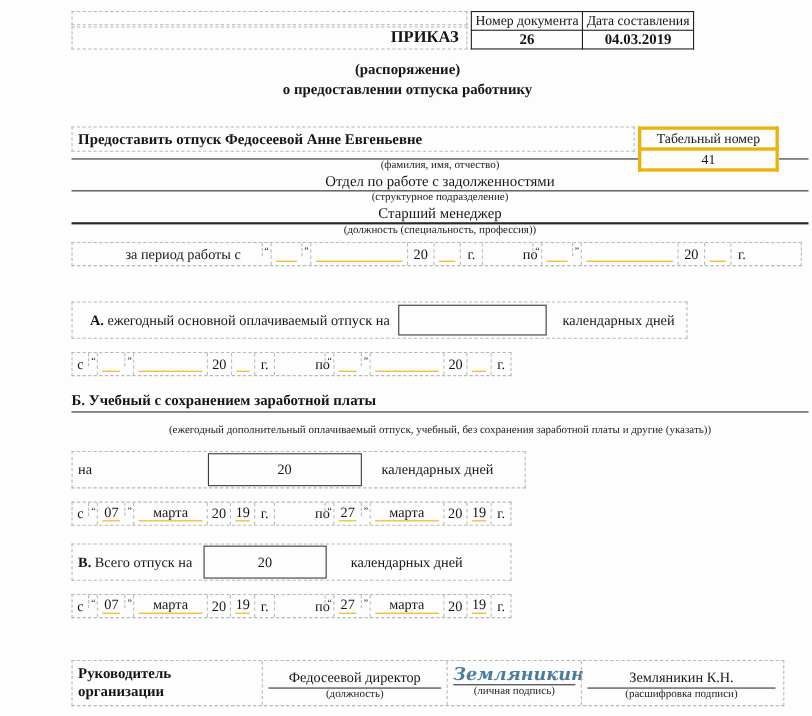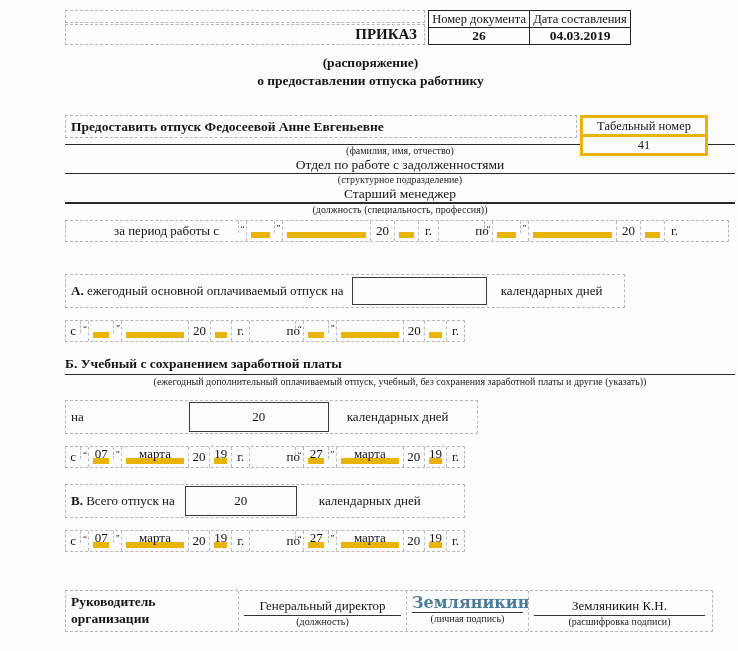--- a/index.html
+++ b/index.html
@@ -26,39 +26,39 @@
   .grantrow{position:relative;margin-top:26px;height:25px;}
   .grantbox{width:512px;height:23px;font-weight:bold;font-size:13.5px;line-height:21px;padding-left:5px;}
   .tabtbl{position:absolute;left:515px;top:0;width:128px;border-collapse:collapse;background:#fdfdfd;}
   .tabtbl td{border:3px solid #eab308;text-align:center;font-size:12.5px;height:16px;padding:0 2px;}
   
   .drow{display:flex;align-items:stretch;font-size:13px;height:22px;line-height:20px;}
   .dc{border-left:1px dashed #bbb;display:flex;align-items:center;justify-content:center;box-sizing:border-box;padding:0 2px;}
   .dc:first-child{border-left:none;}
   .dc.lbl{justify-content:flex-start;padding-left:4px;}
   .q{font-size:9px;line-height:10px;align-self:flex-start;padding-top:2px;width:8px;}
-  .fill{border-bottom:6px solid #eab308;margin:2px 2px 3px 2px;align-self:stretch;display:flex;align-items:center;justify-content:center;}
+  .fill{border-bottom:1px solid #eab308;margin:2px 2px 3px 2px;align-self:stretch;display:flex;align-items:center;justify-content:center;}
   .dayc{width:28px;}
   .monc{width:88px;}
   .yyc{width:24px;}
   .ypc{width:24px;}
   .gc{width:20px;}
   .poc{width:26px;padding-left:43px;}
   
   .amtrow{display:flex;align-items:center;font-size:13px;}
   .solidbox{border:1.5px solid #3a3a3a;box-sizing:border-box;display:flex;align-items:center;justify-content:center;font-size:13px;background:#fdfdfd;}
   .bld{font-weight:bold;}
   
   .btitle{font-weight:bold;font-size:13.5px;border-bottom:1.5px solid #2a2a2a;padding-bottom:2px;margin-top:14px;}
   
   .sigrow{display:flex;align-items:stretch;}
   .sigcell{border-left:1px dashed #bbb;box-sizing:border-box;display:flex;flex-direction:column;justify-content:flex-start;padding:2px 5px 0 5px;}
   .sigcell:first-child{border-left:none;}
   .sigval{text-align:center;font-size:13px;line-height:18px;border-bottom:1.2px solid #333;}
-  .script1{font-family:"DejaVu Serif", serif;font-weight:bold;font-size:16px;line-height:19px;color:#4a7d9b;}
+  .script1{font-family:"DejaVu Serif", serif;font-style:italic;font-weight:bold;font-size:16px;line-height:19px;color:#4a7d9b;}
 </style>
 </head>
 <body>
 
 <div class="page">
 
   <div class="top">
     <div class="toprow1 dashed"></div>
     <div class="toprow2 dashed">ПРИКАЗ</div>
     <table class="doctbl">
@@ -123,21 +123,21 @@
     <div class="dc monc">
         <span class="fill" style="width:100%;"></span>
       </div>
     <div class="dc ypc">20</div>
     <div class="dc yyc">
         <span class="fill" style="width:100%;"></span>
       </div>
     <div class="dc gc">г.</div>
   </div>
 
-  <div class="amtrow dashed" style="margin-top:32px;width:560px;height:34px;">
+  <div class="amtrow dashed" style="margin-top:32px;width:560px;height:34px;justify-content:center;">
     <span style="padding-left:5px;"><span class="bld">А.</span> <span>ежегодный основной оплачиваемый отпуск на</span></span>
     <span class="solidbox" style="width:135px;height:28px;margin-left:8px;"></span>
     <span style="margin-left:14px;">календарных дней</span>
   </div>
 
   <div class="drow dashed" style="margin-top:12px;width:400px;">
     <div class="dc" style="width:16px;">с</div>
     <div class="dc q">“</div>
     <div class="dc dayc">
         <span class="fill" style="width:100%;"></span>
@@ -162,21 +162,21 @@
       </div>
     <div class="dc ypc">20</div>
     <div class="dc yyc">
         <span class="fill" style="width:100%;"></span>
       </div>
     <div class="dc gc">г.</div>
   </div>
 
 
   <div class="btitle">Б. Учебный с сохранением заработной платы</div>
-  <div class="caption" style="margin-top:1px;">(ежегодный дополнительный оплачиваемый отпуск, учебный, без сохранения заработной платы и другие (указать))</div>
+  <div class="caption" style="margin-top:11px;">(ежегодный дополнительный оплачиваемый отпуск, учебный, без сохранения заработной платы и другие (указать))</div>
 
   <div class="amtrow dashed" style="margin-top:12px;width:413px;height:34px;">
     <span style="padding-left:5px;">на</span>
     <span class="solidbox" style="width:140px;height:30px;margin-left:105px;">
         <span>20</span>
       </span>
     <span style="margin-left:18px;">календарных дней</span>
   </div>
 
   <div class="drow dashed" style="margin-top:12px;width:400px;">
@@ -247,21 +247,21 @@
         <span class="fill" style="width:100%;">19</span>
       </div>
     <div class="dc gc">г.</div>
   </div>
 
   <div class="sigrow dashed" style="margin-top:38px;width:648px;height:42px;">
     <div class="sigcell" style="width:172px;">
       <div class="bld" style="font-size:13.5px;line-height:17px;">Руководитель организации</div>
     </div>
     <div class="sigcell" style="width:168px;">
-      <div class="sigval" style="margin-top:4px;">Генеральный директор</div>
+      <div class="sigval" style="margin-top:4px;">Федосеевой директор</div>
       <div class="caption">(должность)</div>
     </div>
     <div class="sigcell" style="width:122px;">
       <div class="sigval script1">Земляникин</div>
       <div class="caption">(личная подпись)</div>
     </div>
     <div class="sigcell" style="width:182px;">
       <div class="sigval" style="margin-top:4px;">Земляникин К.Н.</div>
       <div class="caption">(расшифровка подписи)</div>
     </div>

